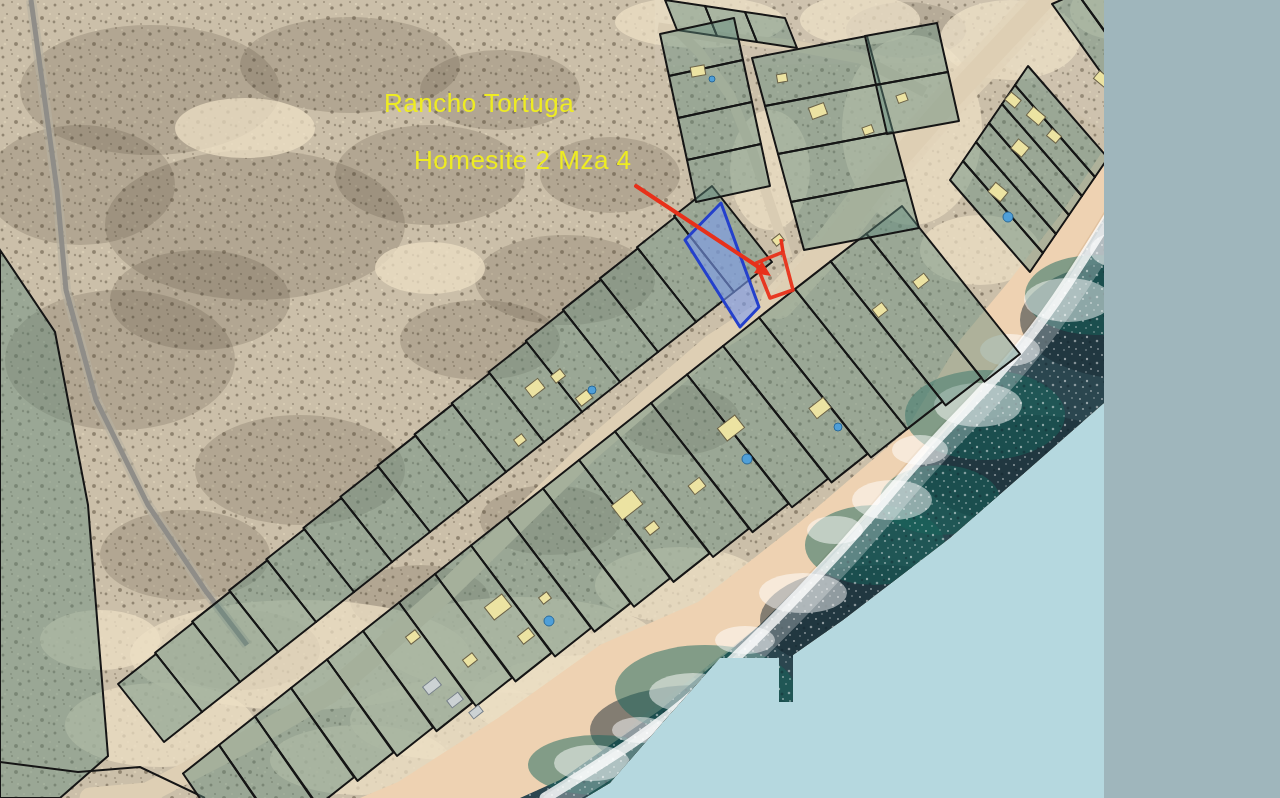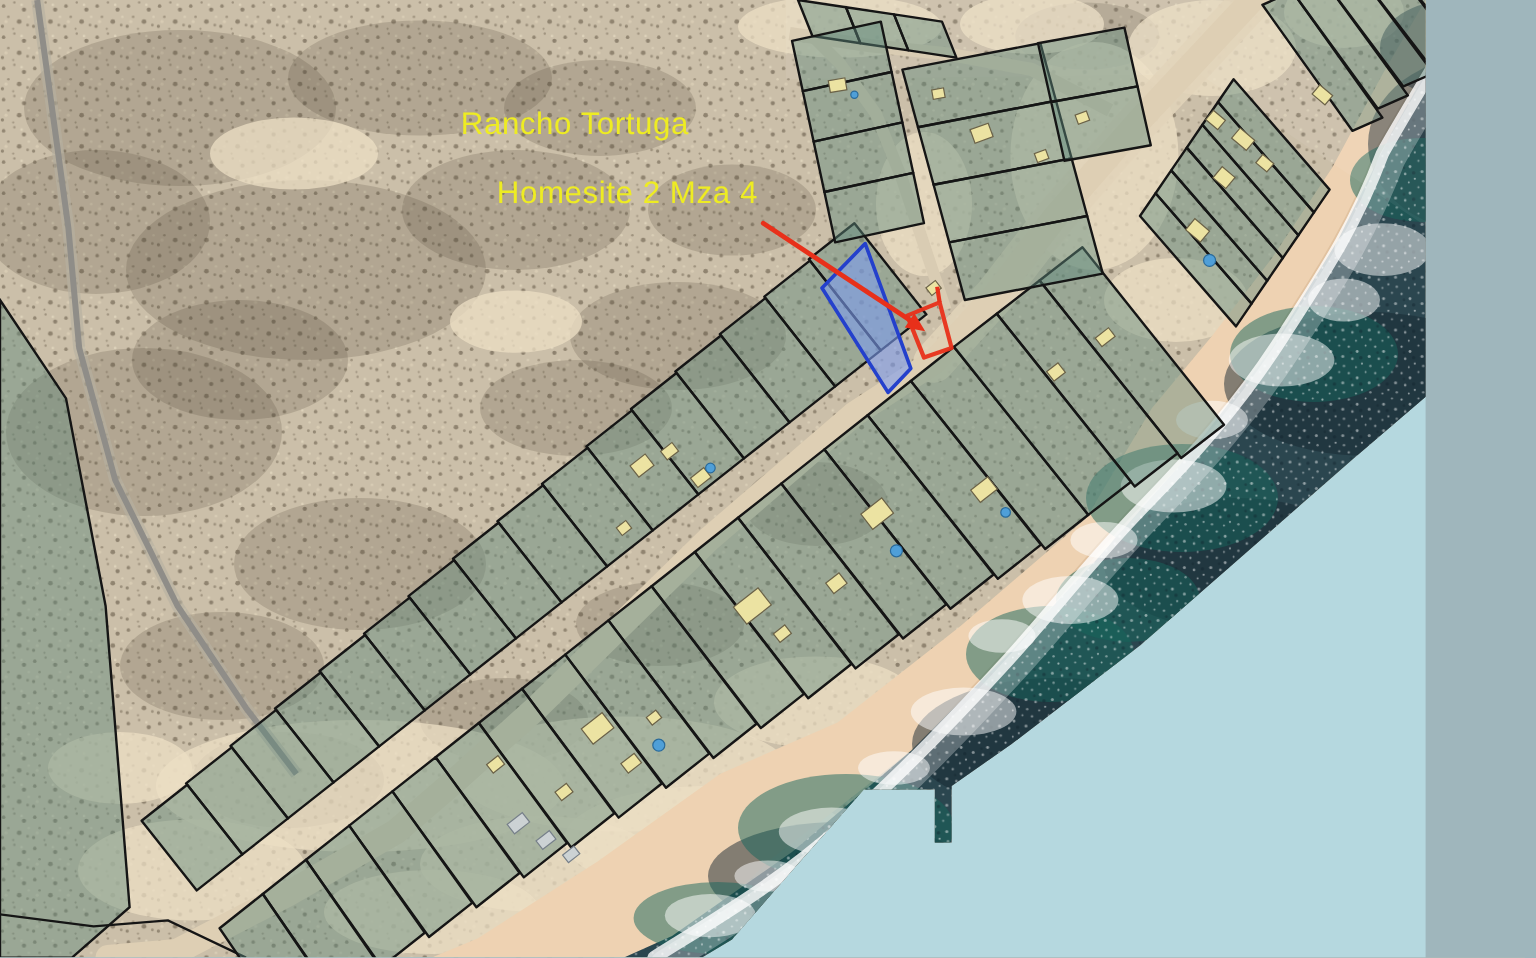--- a/index.html
+++ b/index.html
@@ -1,16 +1,16 @@
 <!DOCTYPE html>
 <html><head>
 <meta charset="utf-8">
 <style>
   html,body{margin:0;padding:0;background:#9fb6bc;font-family:"Liberation Sans",sans-serif;}
-  .stage{position:relative;width:1188px;height:798px;overflow:hidden;background:#b5d8df;}
+  .stage{position:relative;width:1104px;height:798px;overflow:hidden;background:#b5d8df;}
   .stage svg{position:absolute;left:0;top:0;display:block;}
   text.map-label{font-family:"Liberation Sans",sans-serif;font-size:26px;letter-spacing:.5px;fill:#eeec22;}
 </style>
 </head>
 <body>
 
 <div class="stage">
   <svg width="1280" height="798" viewBox="0 0 1280 798">
     <defs>
       <clipPath id="photoClip">

